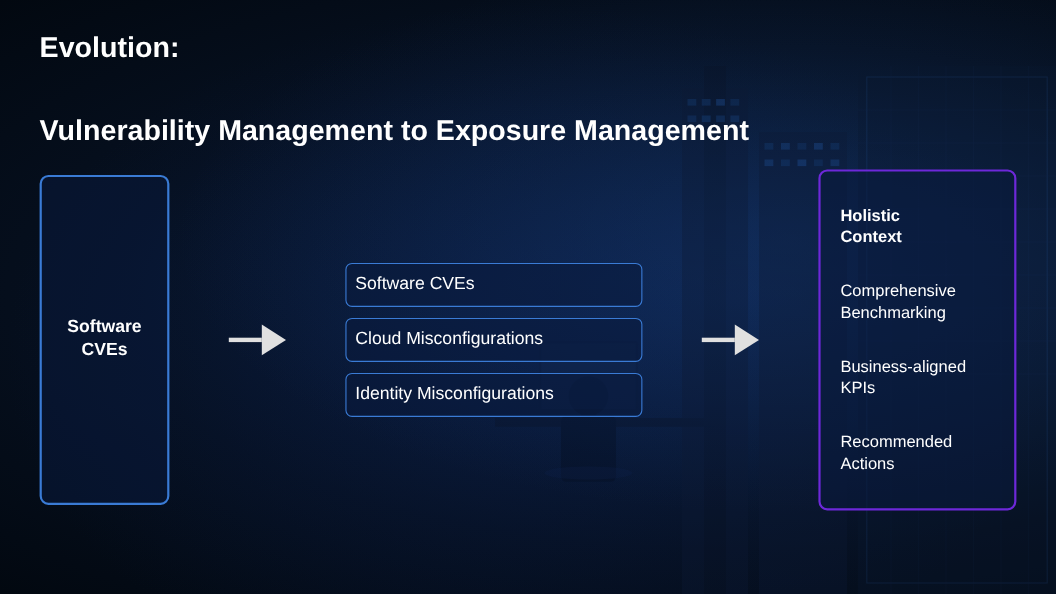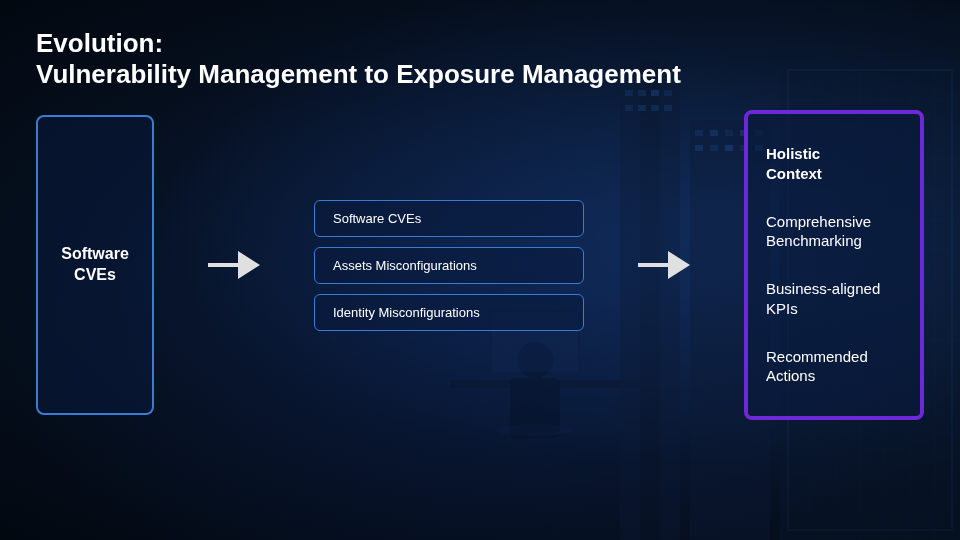--- a/index.html
+++ b/index.html
@@ -54,20 +54,21 @@
       font-weight: 700;
       color: #ffffff;
       display: block;
     }
 
     .title-line2 {
       font-size: 26px;
       font-weight: 900;
       color: #ffffff;
       display: block;
+      margin-top: 44px;
     }
 
     .diagram {
       display: flex;
       align-items: center;
       justify-content: space-between;
       margin-top: 8px;
       gap: 0;
     }
 
@@ -125,30 +126,30 @@
       display: flex;
       flex-direction: column;
       gap: 10px;
       flex-shrink: 0;
       width: 270px;
     }
 
     .mid-box {
       border: 1.5px solid #3a7bd5;
       border-radius: 6px;
-      padding: 10px 18px;
+      padding: 10px 8px;
       background: rgba(10, 25, 60, 0.55);
       color: #ffffff;
-      font-size: 13px;
+      font-size: 16px;
       font-weight: 400;
     }
 
     
     .right-box {
-      border: 4px solid #6d28d9;
+      border: 2px solid #6d28d9;
       border-radius: 8px;
       width: 180px;
       height: 310px;
       display: flex;
       flex-direction: column;
       justify-content: space-around;
       padding: 16px 18px;
       background: rgba(10, 25, 60, 0.55);
       flex-shrink: 0;
     }
@@ -251,21 +252,21 @@
         <div class="arrow-shaft"></div>
         <div class="arrow-head"></div>
       </div>
     </div>
 
     <div class="middle-boxes">
       <div class="mid-box">
         <span>Software CVEs</span>
       </div>
       <div class="mid-box">
-        <span>Assets Misconfigurations</span>
+        <span>Cloud Misconfigurations</span>
       </div>
       <div class="mid-box">
         <span>Identity Misconfigurations</span>
       </div>
     </div>
 
     <div class="arrow-container">
       <div class="arrow">
         <div class="arrow-shaft"></div>
         <div class="arrow-head"></div>

